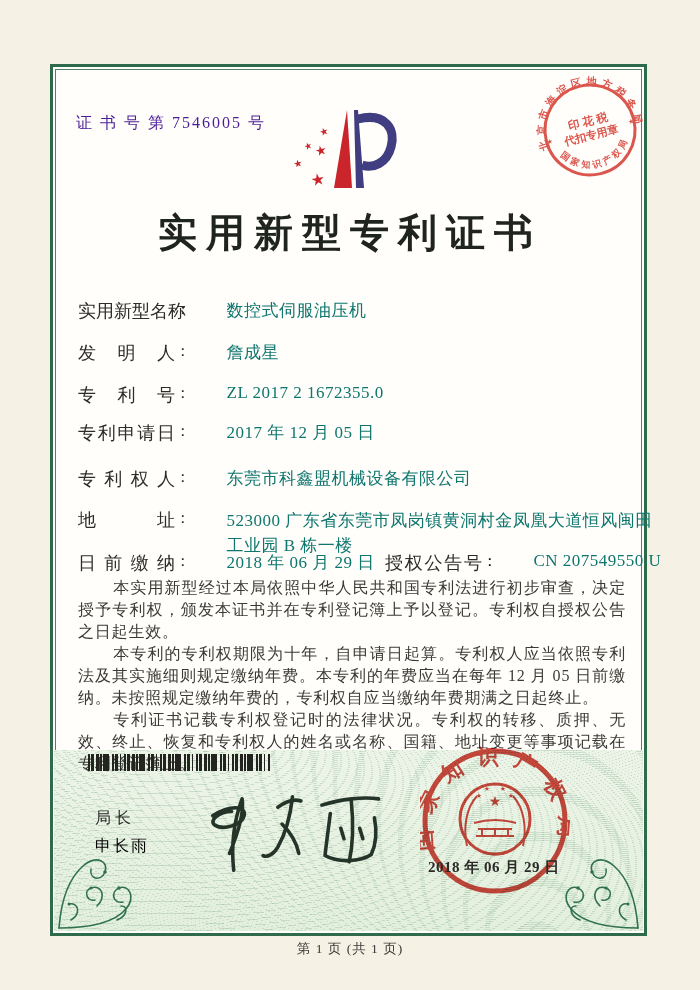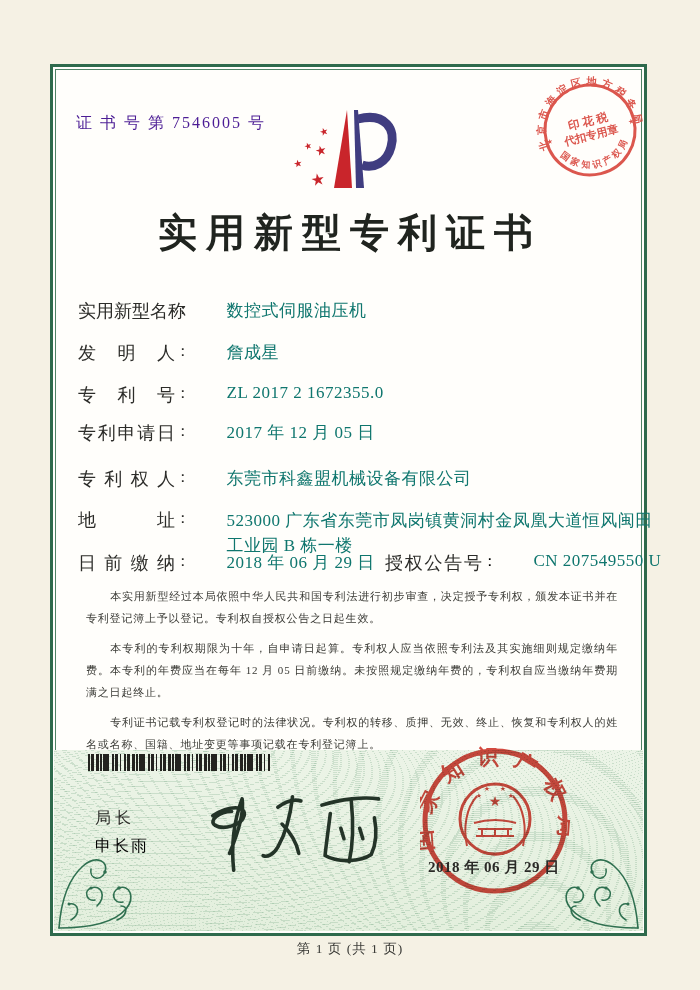--- a/index.html
+++ b/index.html
@@ -42,21 +42,21 @@
   }
   .colon{font-size:15.5px;margin-right:7px;vertical-align:top;}
   .fvalue{font-size:17px;letter-spacing:.5px;vertical-align:top;color:#0f766e;margin-left:29px;}
   .r1{top:299px}.r2{top:341px}.r3{top:383px}.r4{top:421px}.r5{top:467px}
   .r6{top:508px}
   .r6 .fvalue{display:inline-block;width:440px;white-space:normal;line-height:25px;}
   .r7{top:551px}
   .r7b{position:absolute;left:385px;top:551px;white-space:nowrap;}
   .paras{position:absolute;left:78px;top:577px;width:548px;}
   .paras p{
-    margin:8px;text-indent:2.2em;font-size:11px;line-height:22px;
+    margin:0;text-indent:2.2em;font-size:16px;line-height:22px;
     letter-spacing:.8px;color:#3b3b36;text-align:justify;
   }
   .barcode{
     position:absolute;left:88px;top:754px;width:182px;height:17px;
     background:
       repeating-linear-gradient(90deg,#23231f 0 1.5px,rgba(0,0,0,0) 1.5px 3px,#23231f 3px 6px,rgba(0,0,0,0) 6px 7.5px,#23231f 7.5px 8.5px,rgba(0,0,0,0) 8.5px 12px),
       repeating-linear-gradient(90deg,#23231f 0 2px,rgba(0,0,0,0) 2px 9px);
   }
   .sig-title{position:absolute;left:95px;top:808px;font-size:16px;letter-spacing:4px;color:#2b2b28;}
   .sig-name{position:absolute;left:95px;top:836px;font-size:16px;letter-spacing:2px;color:#000000;}

